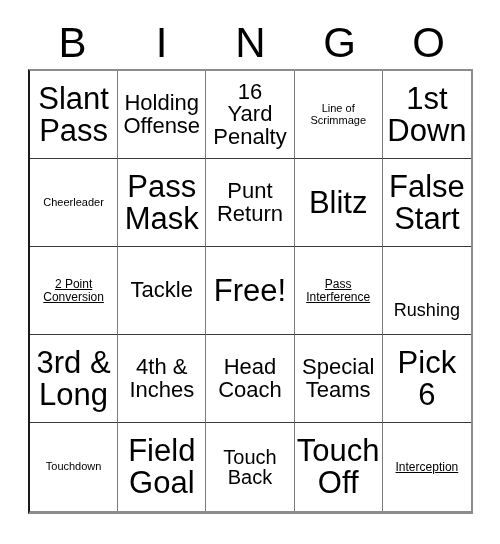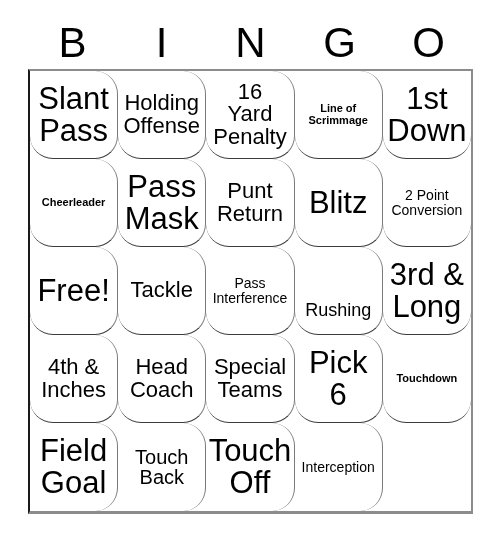--- a/index.html
+++ b/index.html
@@ -67,39 +67,38 @@
   .cell {
     border-right: 1px solid #7a7a7a;
     border-bottom: 1px solid #3a3a3a;
     box-sizing: border-box;
     display: flex;
     align-items: center;
     justify-content: center;
     text-align: center;
     padding: 1px 2px;
     overflow: hidden;
-    border-radius: 23px;
   }
   .cell:nth-child(5n) { border-right: none; }
   .cell:nth-child(n+21) { border-bottom: none; }
 
   .cell-text {
     display: block;
     line-height: 1.02;
     white-space: pre-line;
     word-break: normal;
   }
 
   
   .t-xl   { font-size: 31px; }
   .t-lg   { font-size: 20px; }
   .t-md   { font-size: 22px; }
   .t-sm   { font-size: 18px; margin-top: 40px; }
-  .t-xs   { font-size: 11px; font-weight: bold; }
-  .t-xxs  { font-size: 14px; }
+  .t-xs   { font-size: 11px; }
+  .t-xxs  { font-size: 12px; text-decoration: underline; }
 </style>
 </head>
 <body>
 
 <div id="card">
 
   <div id="header-row">
       <div class="header-cell">B</div>
       <div class="header-cell">I</div>
       <div class="header-cell">N</div>
@@ -137,28 +136,32 @@
 Mask</span>
       </div>
       <div class="cell">
         <span class="cell-text t-md">Punt
 Return</span>
       </div>
       <div class="cell">
         <span class="cell-text t-xl">Blitz</span>
       </div>
       <div class="cell">
+        <span class="cell-text t-xl">False
+Start</span>
+      </div>
+      <div class="cell">
         <span class="cell-text t-xxs">2 Point
 Conversion</span>
       </div>
       <div class="cell">
+        <span class="cell-text t-md">Tackle</span>
+      </div>
+      <div class="cell">
         <span class="cell-text t-xl">Free!</span>
-      </div>
-      <div class="cell">
-        <span class="cell-text t-md">Tackle</span>
       </div>
       <div class="cell">
         <span class="cell-text t-xxs">Pass
 Interference</span>
       </div>
       <div class="cell">
         <span class="cell-text t-sm">Rushing</span>
       </div>
       <div class="cell">
         <span class="cell-text t-xl">3rd &amp;

